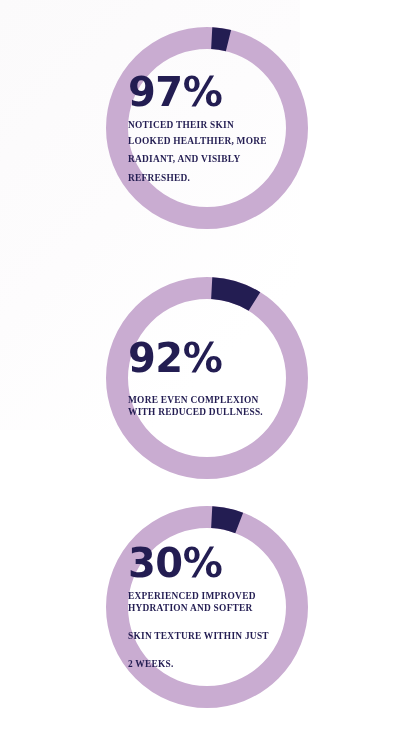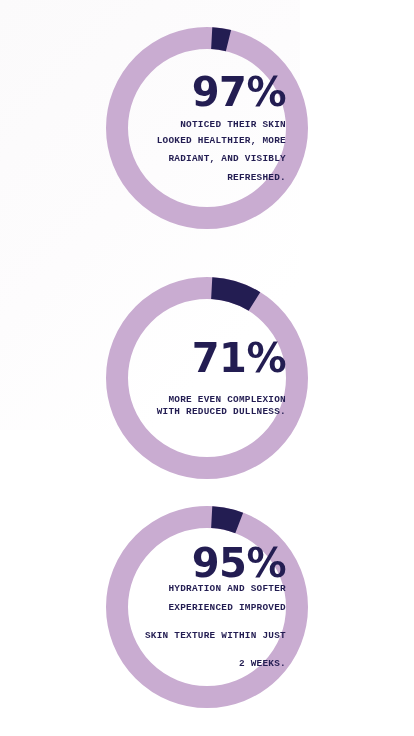--- a/index.html
+++ b/index.html
@@ -52,21 +52,21 @@
     height: 206px;
     display: block;
   }
 
   .donut-center {
     position: absolute;
     left: 50%;
     top: 50%;
     transform: translate(-50%, -50%);
     width: 158px;
-    text-align: right;
+    text-align: left;
     pointer-events: none;
   }
 
   .pct {
     display: block;
     color: #231d52;
     font-size: 40px;
     line-height: 1.0;
     font-weight: 700;
     letter-spacing: -0.5px;
@@ -75,21 +75,21 @@
 
   .caption {
     display: block;
     margin-top: 7px;
     color: #231d52;
     font-size: 9.4px;
     line-height: 1.28;
     font-weight: 700;
     letter-spacing: 0.25px;
     text-transform: uppercase;
-    font-family: Liberation Mono, monospace;
+    font-family: Liberation Serif, serif;
   }
 </style>
 </head>
 <body>
 
 <div class="bg-wash"></div>
 
 <div class="stats-stack">
 
   <div class="stat-block b1">
@@ -105,33 +105,33 @@
       <span class="caption" style="margin-top:7px">REFRESHED.</span>
     </div>
   </div>
 
   <div class="stat-block b2">
     <svg class="donut-svg" viewBox="0 0 206 206">
       <circle class="ring-track" cx="103" cy="103" r="90" fill="none" stroke="#c9acd1" stroke-width="22"></circle>
       <circle class="ring-accent" cx="103" cy="103" r="90" fill="none" stroke="#231d52" stroke-width="22" stroke-dasharray="45.24 520.25" stroke-dashoffset="0" transform="rotate(-87 103 103)"></circle>
     </svg>
     <div class="donut-center">
-      <span class="pct">71%</span>
+      <span class="pct">92%</span>
       <span class="caption" style="margin-top:16px">MORE EVEN COMPLEXION</span>
       <span class="caption" style="margin-top:0">WITH REDUCED DULLNESS.</span>
     </div>
   </div>
 
   <div class="stat-block b3">
     <svg class="donut-svg" viewBox="0 0 206 206">
       <circle class="ring-track" cx="103" cy="103" r="90" fill="none" stroke="#c9acd1" stroke-width="22"></circle>
       <circle class="ring-accent" cx="103" cy="103" r="90" fill="none" stroke="#231d52" stroke-width="22" stroke-dasharray="28.27 537.21" stroke-dashoffset="0" transform="rotate(-87 103 103)"></circle>
     </svg>
     <div class="donut-center">
-      <span class="pct">95%</span>
+      <span class="pct">30%</span>
+      <span class="caption">EXPERIENCED IMPROVED</span>
       <span class="caption" style="margin-top:0">HYDRATION AND SOFTER</span>
-      <span class="caption">EXPERIENCED IMPROVED</span>
       <span class="caption" style="margin-top:16px">SKIN TEXTURE WITHIN JUST</span>
       <span class="caption" style="margin-top:16px">2 WEEKS.</span>
     </div>
   </div>
 
 </div>
 
 </body></html>

